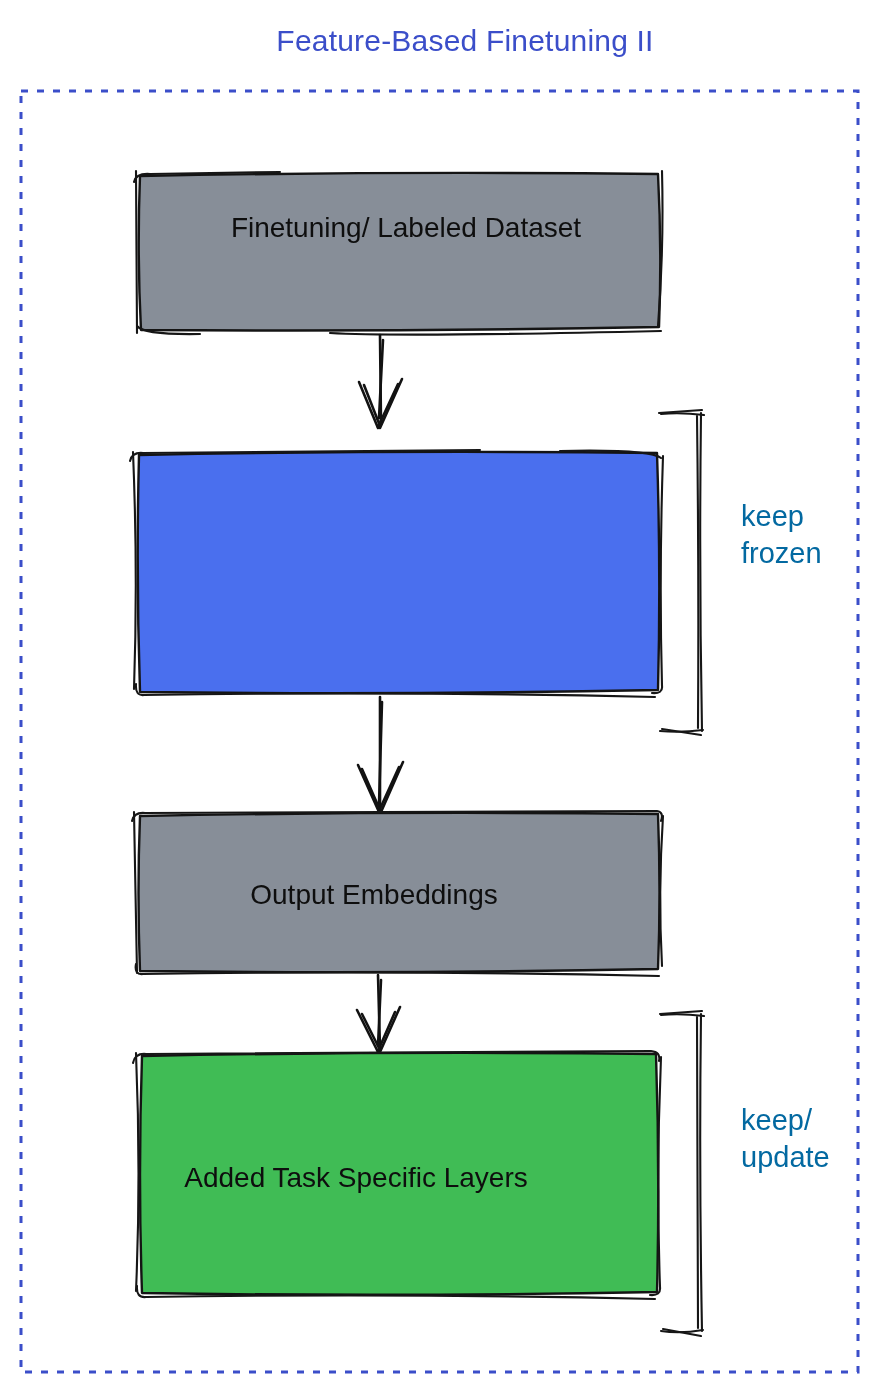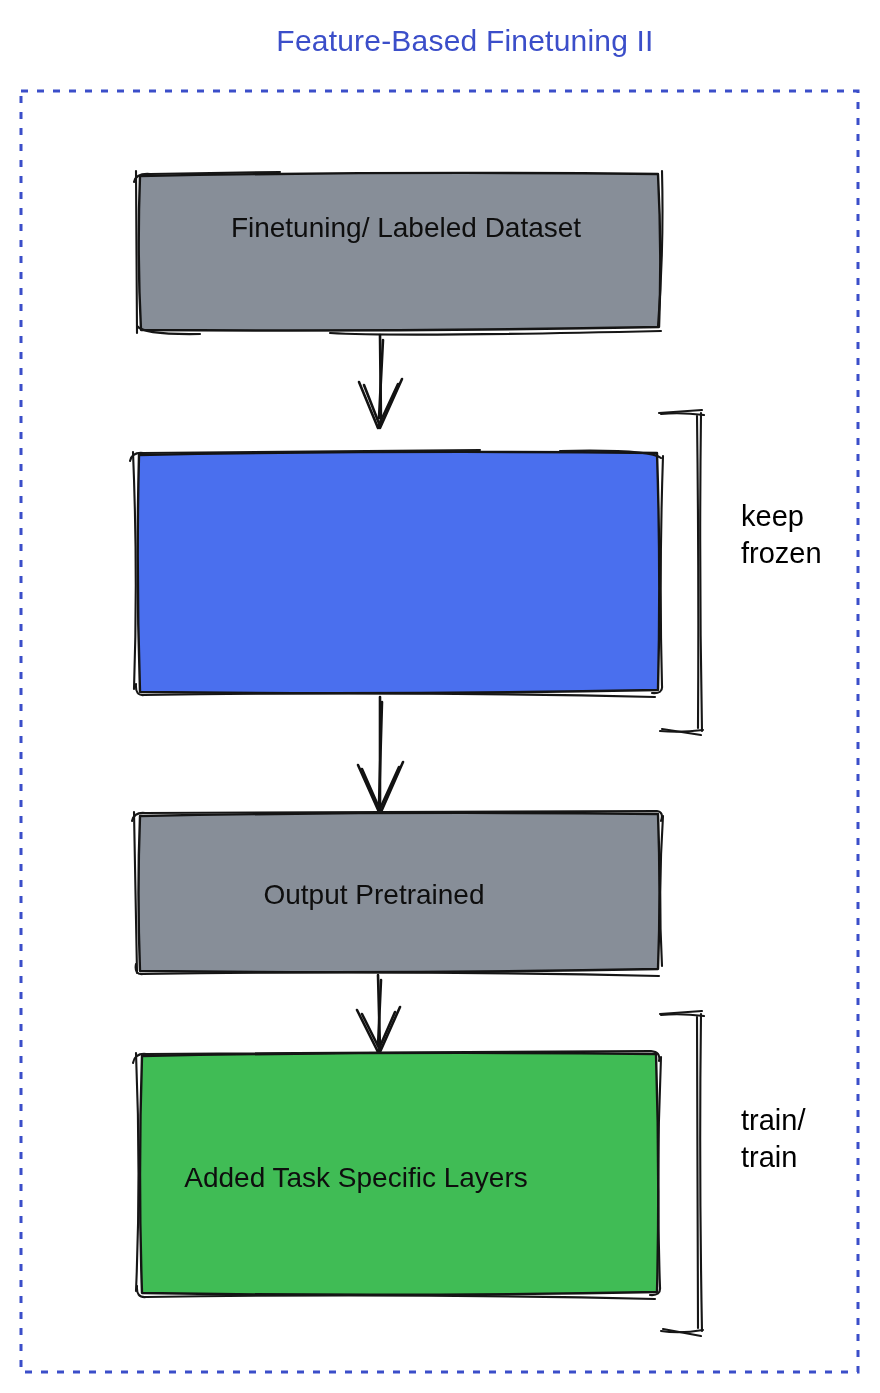--- a/index.html
+++ b/index.html
@@ -29,21 +29,21 @@
     transform: translate(-50%, -50%);
     font-size: 28px;
     color: #0e0e0e;
     white-space: nowrap;
   }
   .side-label {
     position: absolute;
     width: 112px;
     font-size: 29px;
     line-height: 37px;
-    color: #000000;
+    color: #0369a1;
   }
   .lbl-node1 { left: 362px; top: 228px; margin-left: 44px; }
   .lbl-node2 { left: 372px; top: 576px; }
   .lbl-node3 { left: 374px; top: 895px; }
   .lbl-node4 { left: 356px; top: 1178px; }
   .lbl-keep-frozen { left: 741px; top: 498px; }
   .lbl-train-update { left: 741px; top: 1102px; }
 </style>
 </head>
 <body>
@@ -134,21 +134,21 @@
       <path class="ink-thin" d="M701 1014 Q699 1170 702 1331"></path>
       <path class="ink-thin" d="M697 1017 L698 1328"></path>
       <path class="ink-thin" d="M703 1330 Q680 1334 661 1331"></path>
       <path class="ink-thin" d="M701 1336 L663 1329"></path>
     </g>
   </svg>
 
   <div class="node-label lbl-node1">Finetuning/ Labeled Dataset</div>
 
 
-  <div class="node-label lbl-node3">Output Pretrained</div>
+  <div class="node-label lbl-node3">Output Embeddings</div>
 
   <div class="node-label lbl-node4">Added Task Specific Layers</div>
 
   <div class="side-label lbl-keep-frozen">keep frozen</div>
 
-  <div class="side-label lbl-train-update">train/ train</div>
+  <div class="side-label lbl-train-update">keep/ update</div>
 
 </div>
 
 </body></html>

